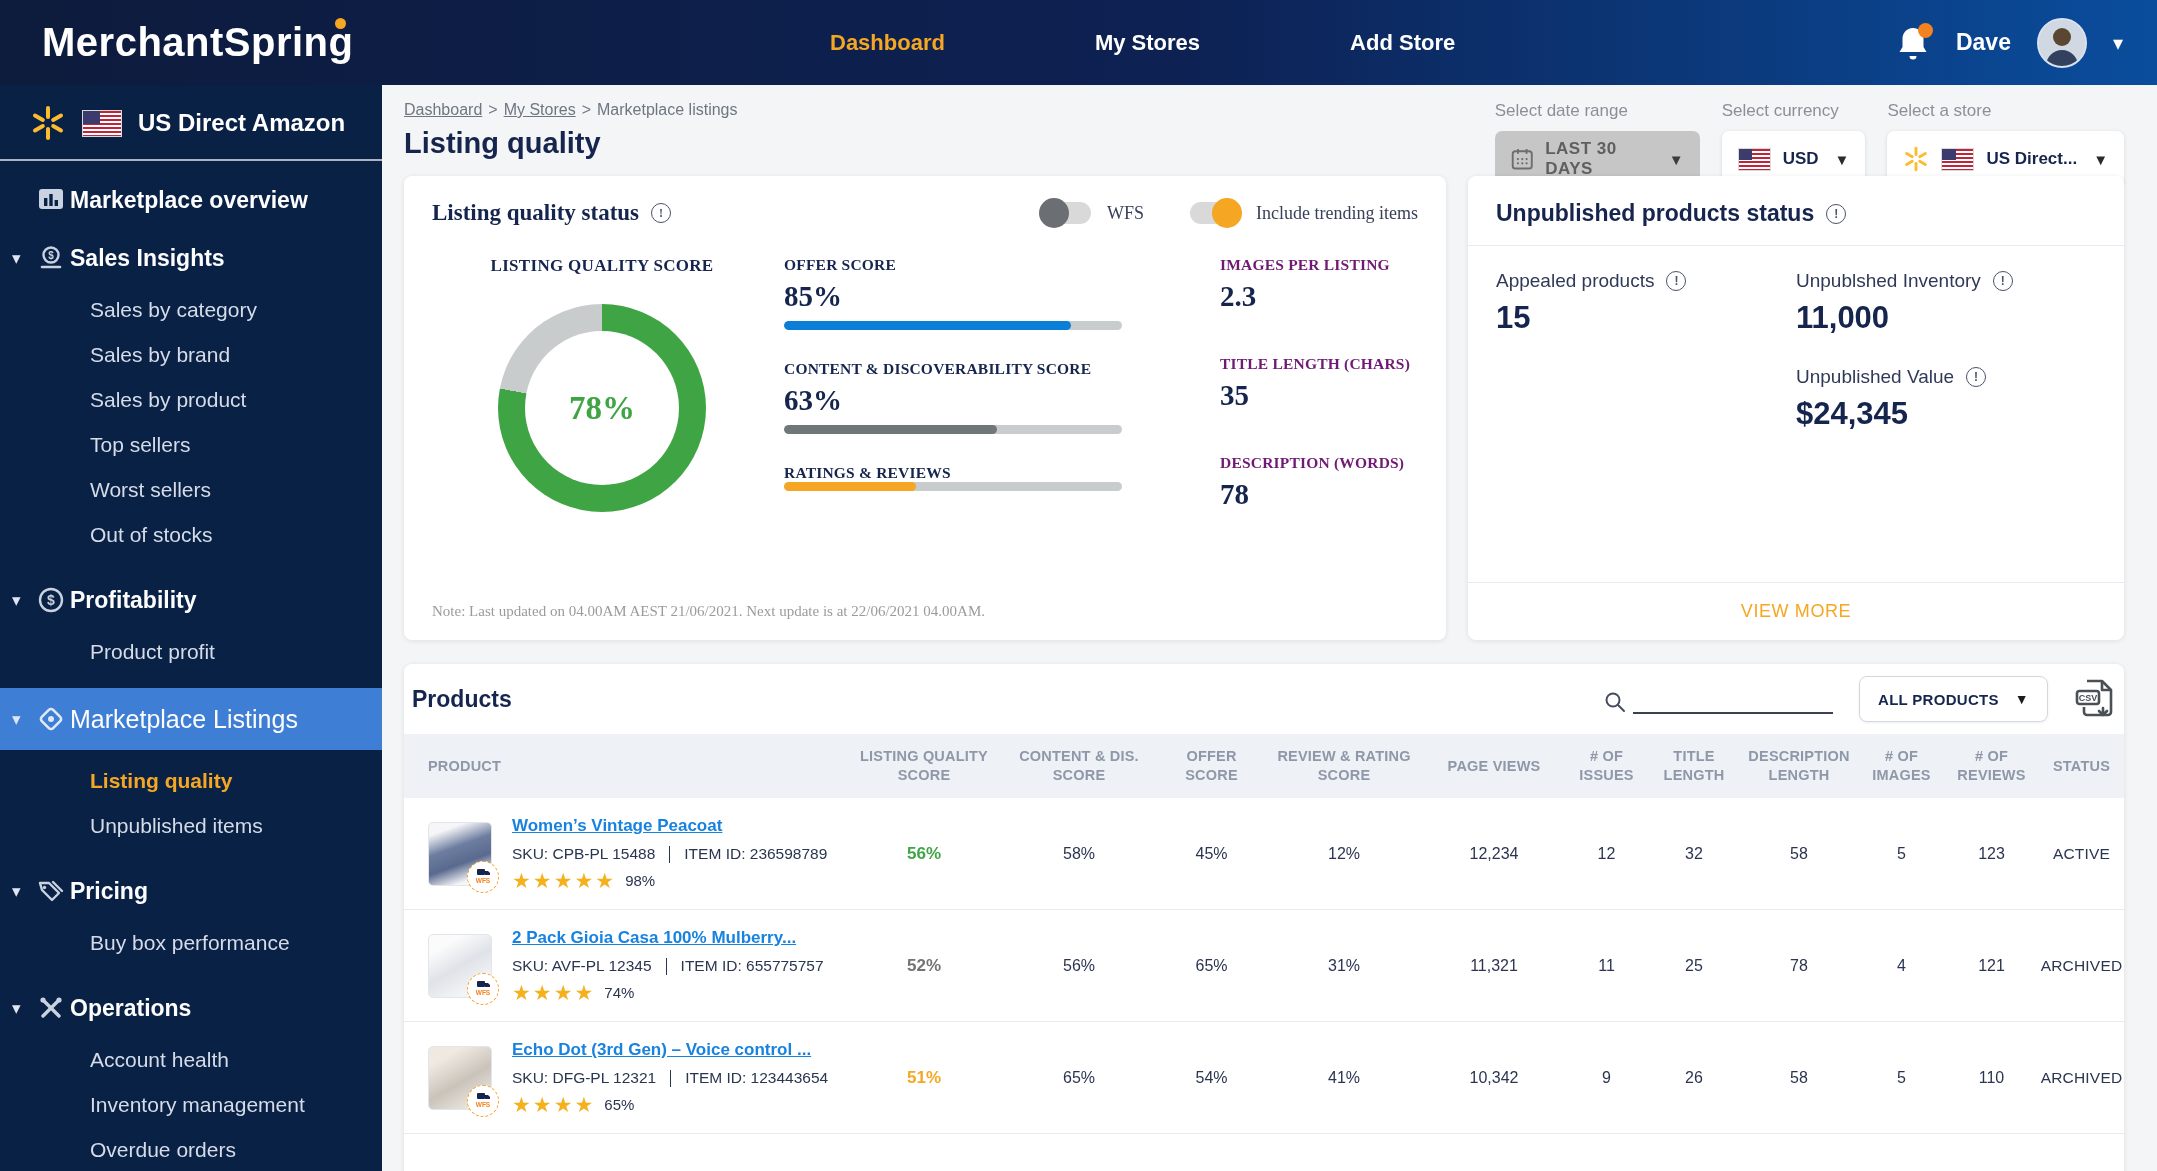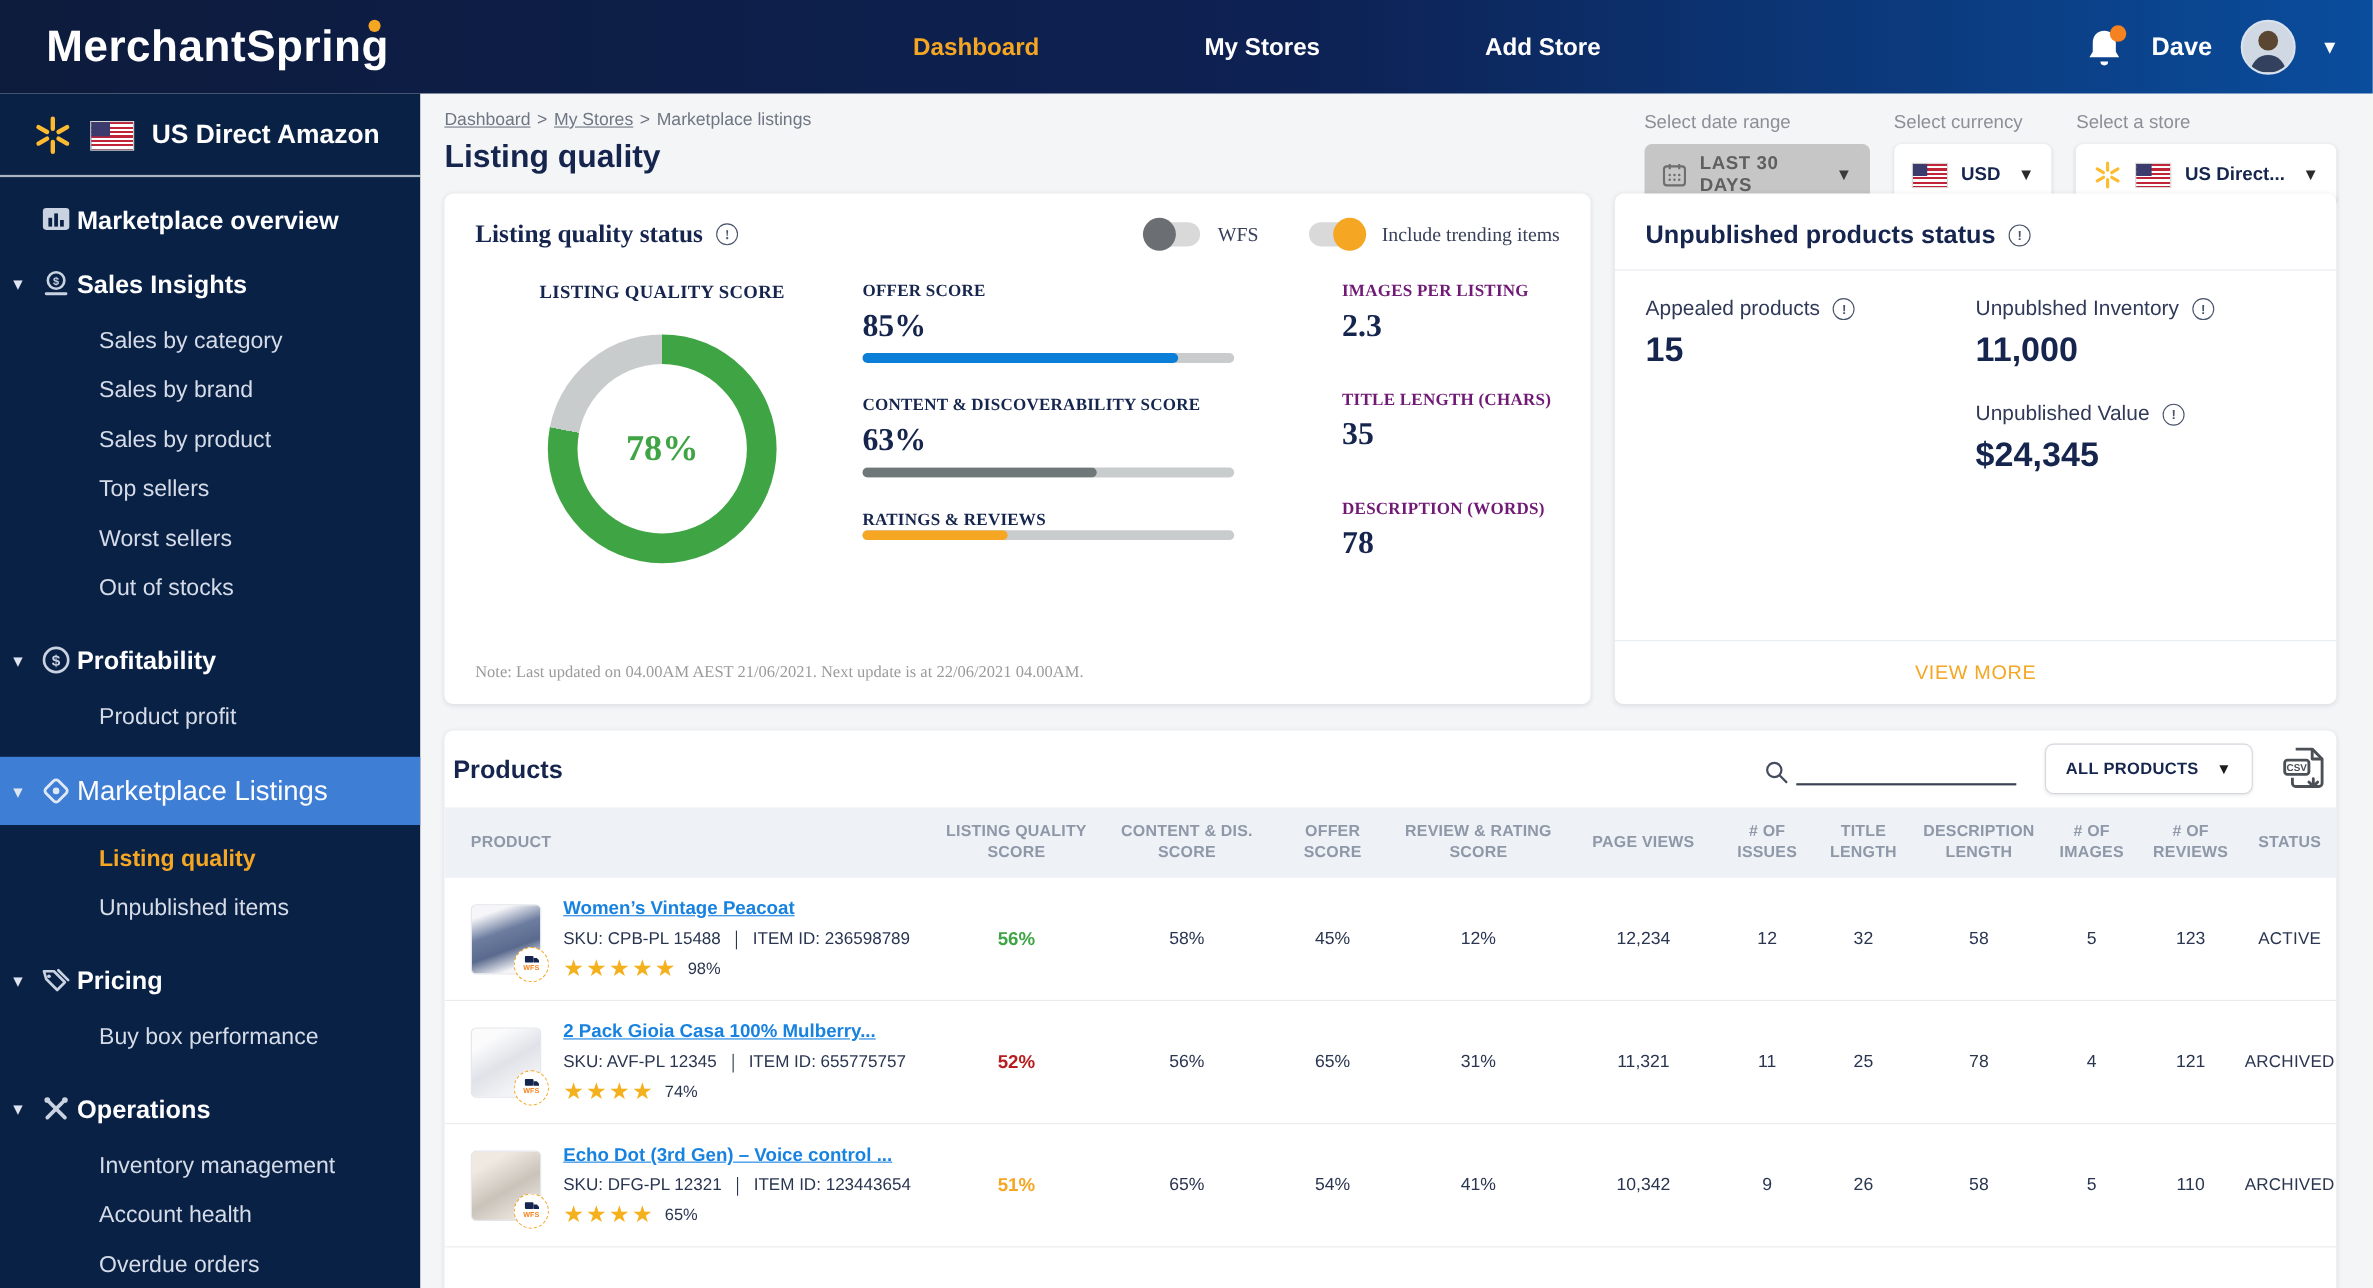--- a/index.html
+++ b/index.html
@@ -289,24 +289,24 @@
           <line x1="5" y1="5" x2="21" y2="21"></line>
               <line x1="21" y1="5" x2="5" y2="21"></line>
             </g>
           <circle cx="5" cy="5" r="2.6" fill="#c9d2e0"></circle>
             <circle cx="21" cy="5" r="2.6" fill="#c9d2e0"></circle>
           </svg>
       </span>
       <span class="side-label">Operations</span>
     </div>
     <div class="side-sub">
+        <span>Account health</span>
+      </div>
+    <div class="side-sub">
         <span>Inventory management</span>
-      </div>
-    <div class="side-sub">
-        <span>Account health</span>
       </div>
     <div class="side-sub">
         <span>Overdue orders</span>
       </div>
   </div>
 </div>
 
 <div class="main">
 
   <div class="breadcrumb">
@@ -568,21 +568,21 @@
                 <span>SKU: AVF-PL 12345</span>
                 <span class="pipe"></span>
                 <span>ITEM ID: 655775757</span>
               </span>
             <span class="prod-rating">
               <span class="stars">★★★★</span>
               <span class="rating-pct">74%</span>
             </span>
           </span>
         </div>
-        <div class="pcell lq-val" style="color: #b91c1c;">52%</div>
+        <div class="pcell lq-val" style="color: #737373;">52%</div>
         <div class="pcell">56%</div>
         <div class="pcell">65%</div>
         <div class="pcell">31%</div>
         <div class="pcell">11,321</div>
         <div class="pcell">11</div>
         <div class="pcell">25</div>
         <div class="pcell">78</div>
         <div class="pcell">4</div>
         <div class="pcell">121</div>
         <div class="pcell status-cell">ARCHIVED</div>

